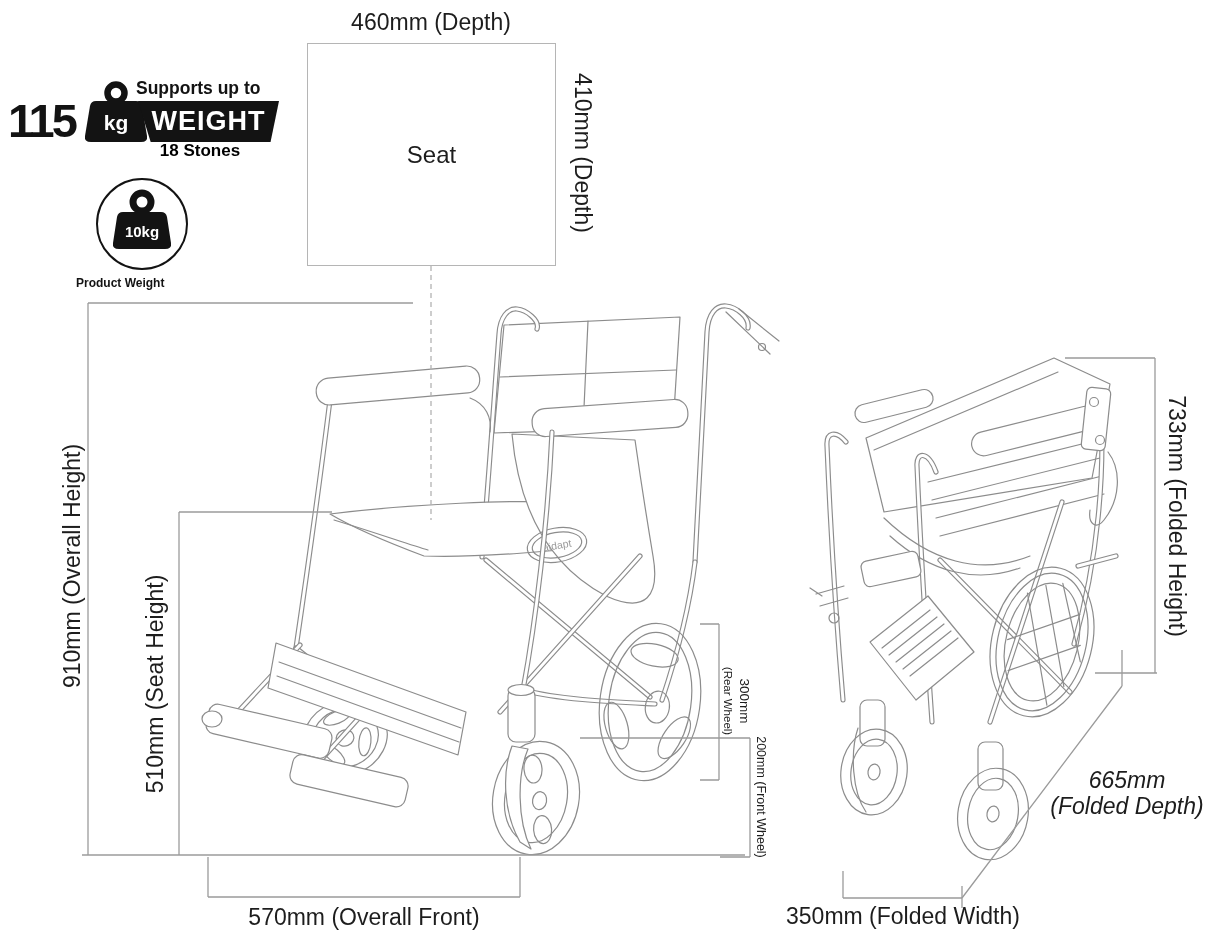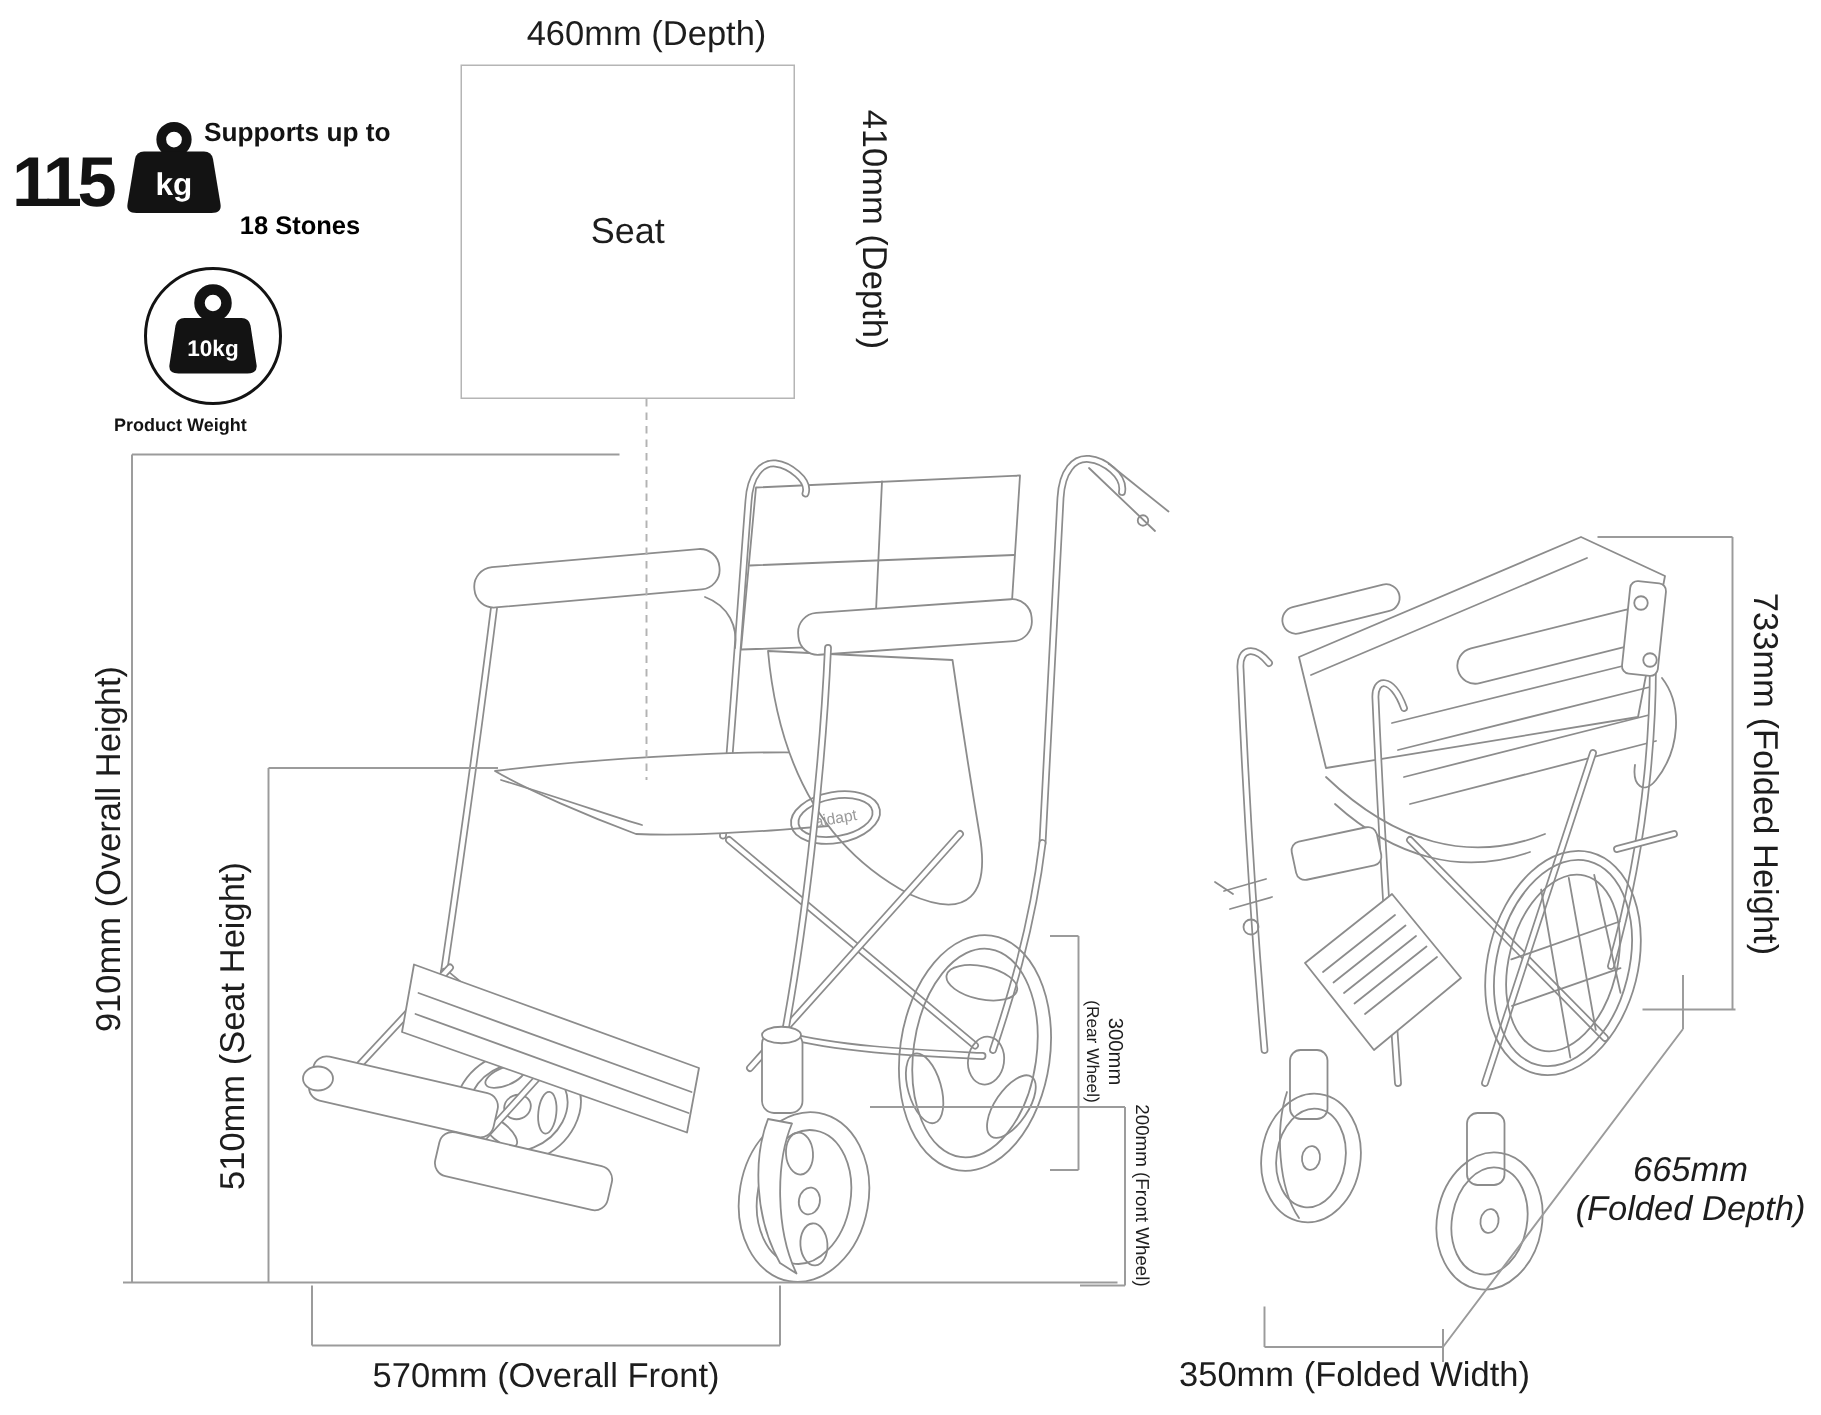--- a/index.html
+++ b/index.html
@@ -16,21 +16,21 @@
   
   .lbl{position:absolute;font-size:23px;color:#1d1d1d;white-space:nowrap;
        transform:translate(-50%,-50%);line-height:1.15;text-align:center;}
   .lbl.rot-ccw{transform:translate(-50%,-50%) rotate(-90deg);}
   .lbl.rot-cw{transform:translate(-50%,-50%) rotate(90deg);}
   .lbl-sm{position:absolute;color:#1d1d1d;text-align:center;line-height:1.25;
           transform:translate(-50%,-50%) rotate(90deg);}
   .lbl-sm .v{font-size:13.5px;display:block;}
   .lbl-sm .c{font-size:11.5px;display:block;}
   
-  .seat-box{position:absolute;left:307px;top:43px;width:223px;height:223px;
+  .seat-box{position:absolute;left:307px;top:43px;width:249px;height:223px;
             border:1.5px solid #b5b5b5;display:flex;align-items:center;justify-content:center;
             box-sizing:border-box;font-size:24px;color:#1d1d1d;}
   
   .badge{position:absolute;left:0;top:30px;width:300px;height:250px;}
   .cap-num{position:absolute;left:8px;top:67px;font-size:47px;line-height:1;
            font-weight:bold;letter-spacing:-3px;color:#131313;}
   .supports{position:absolute;left:136px;top:48px;font-size:17.5px;font-weight:bold;color:#131313;}
   .banner{position:absolute;left:138px;top:71px;width:141px;height:41px;background:#131313;
           clip-path:polygon(0% 0%,100% 0%,94% 100%,9% 100%);
           display:flex;align-items:center;justify-content:center;}
@@ -305,20 +305,23 @@
   <div class="badge">
     <div class="cap-num">115</div>
 
     <svg class="kb1" width="66" height="64" viewBox="0 0 66 64">
       <circle cx="32" cy="13" r="8.5" fill="none" stroke="#131313" stroke-width="6.5"></circle>
       <path fill="#131313" d="M12,21 h40 q5,0 6,5 l5,30 q1,6 -6,6 H7 q-7,0 -6,-6 l5,-30 q1,-5 6,-5 z"></path>
       <text class="kb-txt" x="32" y="50" font-size="21">kg</text>
     </svg>
 
     <div class="supports">Supports up to</div>
+    <div class="banner">
+      <span>WEIGHT</span>
+    </div>
     <div class="stones">18 Stones</div>
 
     <div class="pw-circle">
       <svg class="kb2" width="66" height="66" viewBox="0 0 66 66">
         <circle cx="33" cy="14" r="9" fill="none" stroke="#131313" stroke-width="7"></circle>
         <path fill="#131313" d="M14,24 h38 q5,0 6,5 l4,26 q1,6 -6,6 H10 q-7,0 -6,-6 l4,-26 q1,-5 6,-5 z"></path>
         <text class="kb-txt" x="33" y="49" font-size="15">10kg</text>
       </svg>
     </div>
     <div class="pw-caption">Product Weight</div>

